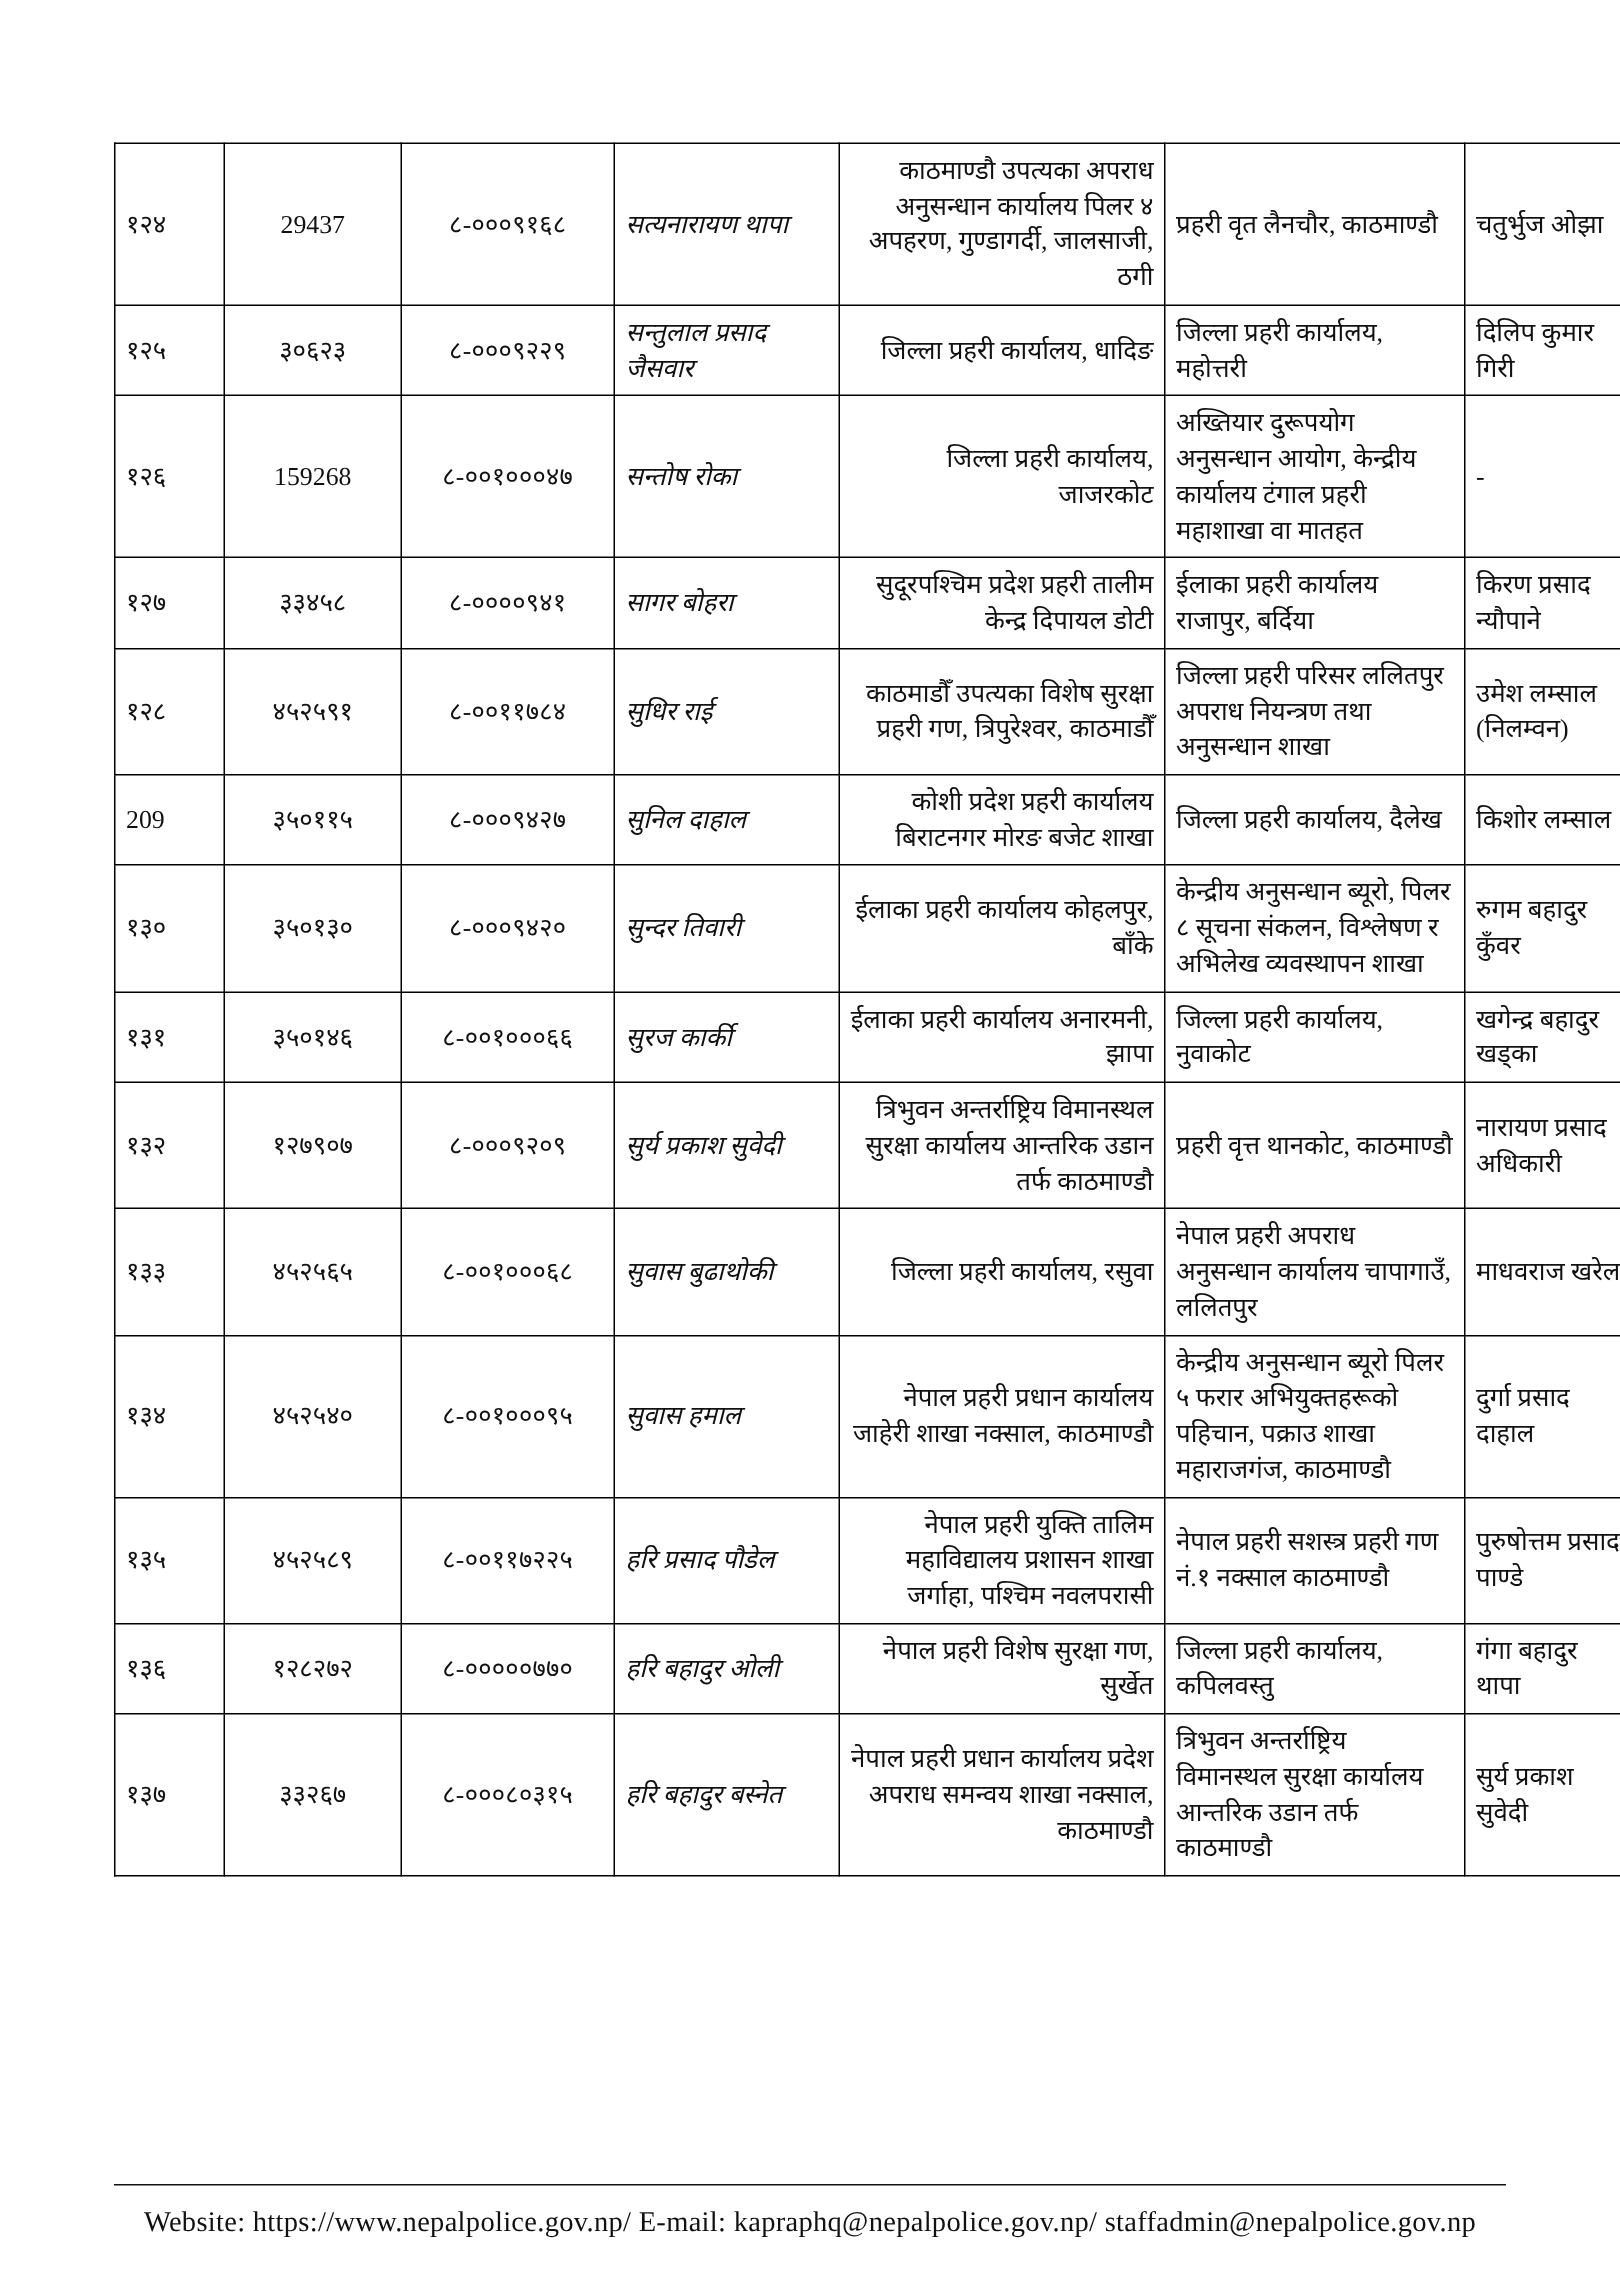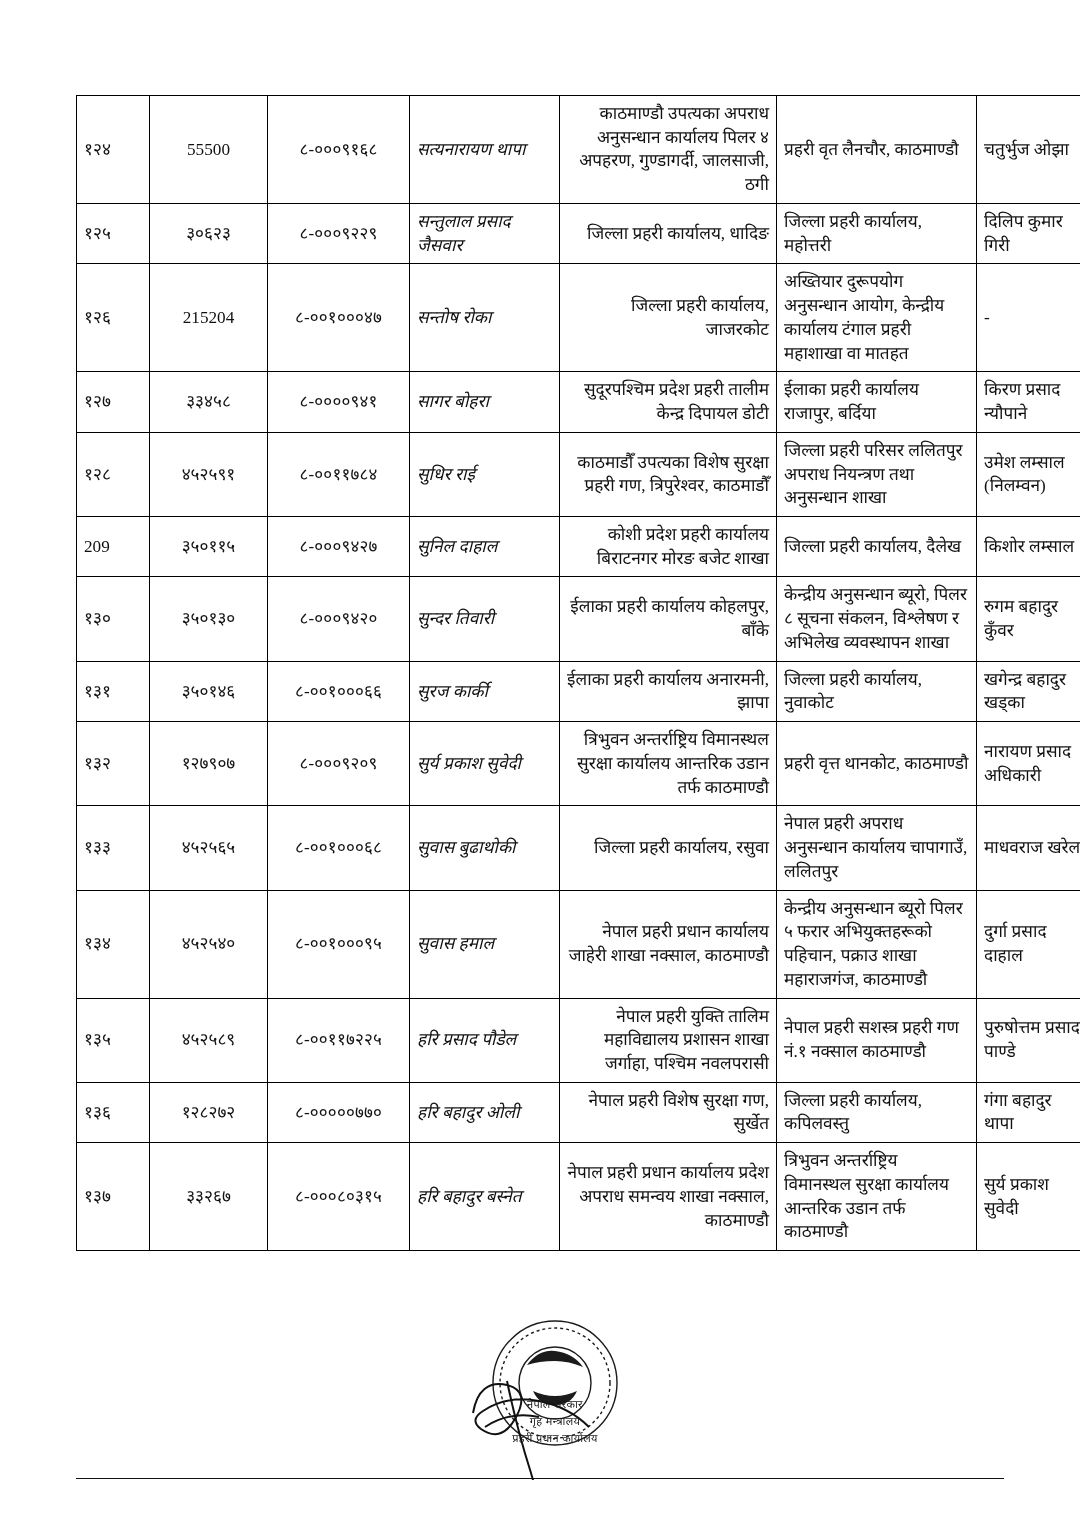--- a/index.html
+++ b/index.html
@@ -83,21 +83,21 @@
 </head>
 <body>
 
 <div class="page">
 
   <table class="transfer-table">
     <tbody>
 
       <tr>
         <td class="c-sn">१२४</td>
-        <td class="c-pid">55500</td>
+        <td class="c-pid">29437</td>
         <td class="c-code">८-०००९१६८</td>
         <td class="c-name">सत्यनारायण थापा</td>
         <td class="c-from">काठमाण्डौ उपत्यका अपराध अनुसन्धान कार्यालय पिलर ४ अपहरण, गुण्डागर्दी, जालसाजी, ठगी</td>
         <td class="c-to">प्रहरी वृत लैनचौर, काठमाण्डौ</td>
         <td class="c-replace">चतुर्भुज ओझा</td>
 
       </tr>
 
       <tr>
         <td class="c-sn">१२५</td>
@@ -105,21 +105,21 @@
         <td class="c-code">८-०००९२२९</td>
         <td class="c-name">सन्तुलाल प्रसाद जैसवार</td>
         <td class="c-from">जिल्ला प्रहरी कार्यालय, धादिङ</td>
         <td class="c-to">जिल्ला प्रहरी कार्यालय, महोत्तरी</td>
         <td class="c-replace">दिलिप कुमार गिरी</td>
 
       </tr>
 
       <tr>
         <td class="c-sn">१२६</td>
-        <td class="c-pid">215204</td>
+        <td class="c-pid">159268</td>
         <td class="c-code">८-००१०००४७</td>
         <td class="c-name">सन्तोष रोका</td>
         <td class="c-from">जिल्ला प्रहरी कार्यालय, जाजरकोट</td>
         <td class="c-to">अख्तियार दुरूपयोग अनुसन्धान आयोग, केन्द्रीय कार्यालय टंगाल प्रहरी महाशाखा वा मातहत</td>
         <td class="c-replace">-</td>
 
       </tr>
 
       <tr>
         <td class="c-sn">१२७</td>
@@ -238,40 +238,19 @@
         <td class="c-name">हरि बहादुर बस्नेत</td>
         <td class="c-from">नेपाल प्रहरी प्रधान कार्यालय प्रदेश अपराध समन्वय शाखा नक्साल, काठमाण्डौ</td>
         <td class="c-to">त्रिभुवन अन्तर्राष्ट्रिय विमानस्थल सुरक्षा कार्यालय  आन्तरिक उडान तर्फ काठमाण्डौ</td>
         <td class="c-replace">सुर्य प्रकाश सुवेदी</td>
 
       </tr>
 
     </tbody>
   </table>
 
-  <div class="stamp">
-    <svg width="200" height="185" viewBox="0 0 200 185" xmlns="http://www.w3.org/2000/svg">
-      <g fill="none" stroke="#1b1b1b" stroke-width="1.4">
-        <circle cx="100" cy="88" r="62"></circle>
-        <circle cx="100" cy="88" r="55" stroke-dasharray="3 3"></circle>
-        <circle cx="100" cy="88" r="36"></circle>
-      </g>
-      <g fill="#1b1b1b">
-        <path d="M72 70 q12 -16 28 -14 q18 2 28 16 q-14 -6 -28 -6 q-16 0 -28 4 z"></path>
-        <path d="M78 96 q22 10 44 0 q-6 14 -22 14 q-16 0 -22 -14 z"></path>
-      </g>
-
-      <g fill="none" stroke="#111" stroke-width="2">
-        <path d="M18 118 q6 -34 34 -28 q24 6 8 34 q-14 24 -34 10 q-12 -9 2 -18 q24 -16 56 -10 q30 6 50 26"></path>
-        <path d="M52 86 q10 48 24 92 q6 22 12 32"></path>
-        <path d="M30 132 q24 -16 54 -10"></path>
-      </g>
-    </svg>
-    <div class="stamp-text" style="top:101px;">नेपाल सरकार</div>
-    <div class="stamp-text" style="top:118px;">गृह मन्त्रालय</div>
-    <div class="stamp-text" style="top:135px;">प्रहरी प्रधान कार्यालय</div>
-  </div>
 
   <div class="footer-wrap">
     <div class="footer-rule"></div>
+    <div class="footer-text">Website: https://www.nepalpolice.gov.np/ E-mail: kapraphq@nepalpolice.gov.np/ staffadmin@nepalpolice.gov.np</div>
   </div>
 
 </div>
 
 </body></html>

